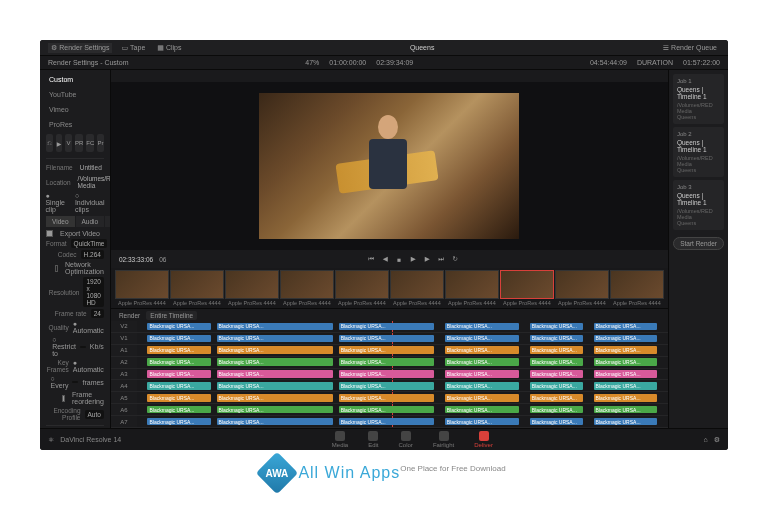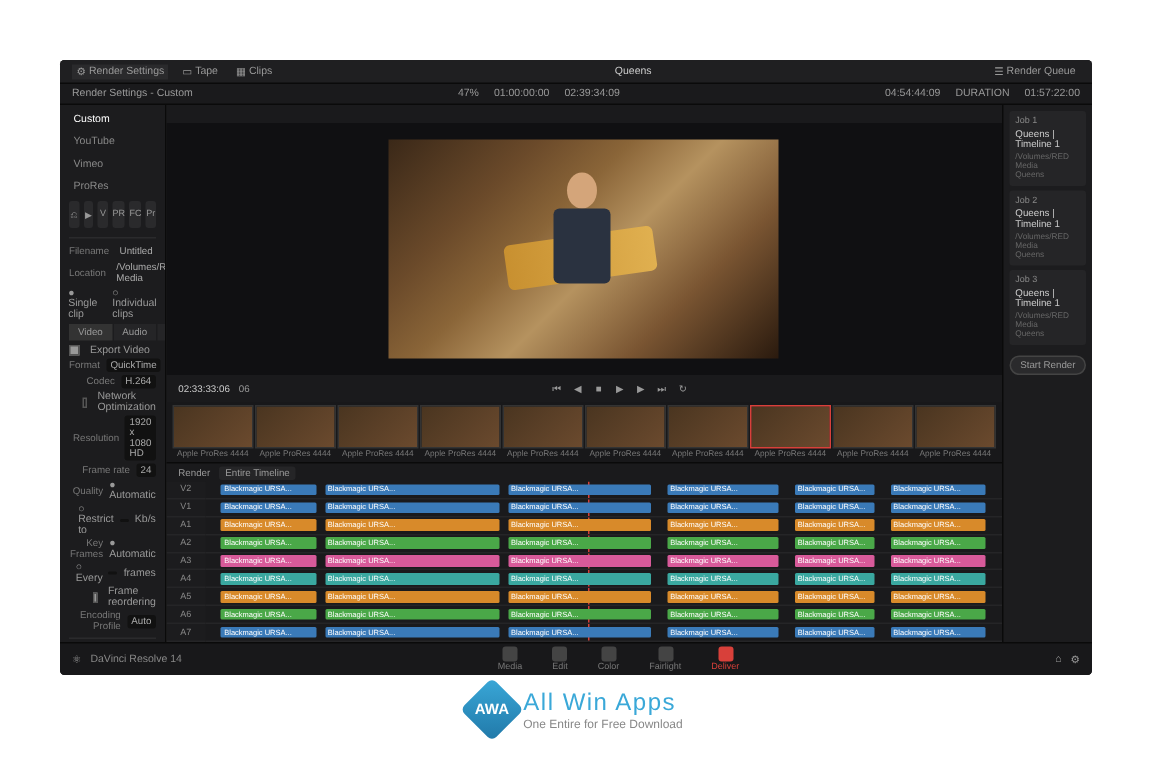--- a/index.html
+++ b/index.html
@@ -69,21 +69,21 @@
 .bottombar{height:22px;background:#18181a;border-top:1px solid #0a0a0a;display:flex;align-items:center;padding:0 8px;gap:6px}
 .app-name{font-size:7px;color:#888}
 .page-tabs{flex:1;display:flex;justify-content:center;gap:20px}
 .page-tab{display:flex;flex-direction:column;align-items:center;gap:1px;cursor:pointer;font-size:6px;color:#777}
 .page-tab.active{color:#d8403a}
 .page-icon{width:10px;height:10px;background:#444;border-radius:2px}
 .page-tab.active .page-icon{background:#d8403a}
 .watermark{margin-top:8px;display:flex;align-items:center;gap:6px}
 .wm-logo{width:30px;height:30px;background:linear-gradient(135deg,#3aa8d8,#2078a8);border-radius:4px;transform:rotate(45deg);display:flex;align-items:center;justify-content:center}
 .wm-logo span{transform:rotate(-45deg);color:#fff;font-size:10px;font-weight:bold}
-.wm-text{display:flex;flex-direction:column}
+.wm-text{display:flex;flex-direction:row}
 .wm-title{font-size:16px;color:#3aa8d8;letter-spacing:1px}
 .wm-sub{font-size:8px;color:#888}
 </style>
 </head>
 <body>
 
 <div class="app">
   <div class="topbar">
     <div class="topbar-left">
       <div class="tb-item active">
@@ -434,15 +434,15 @@
     <span>⚙</span>
   </div>
 </div>
 
 <div class="watermark">
   <div class="wm-logo">
       <span>AWA</span>
     </div>
   <div class="wm-text">
     <span class="wm-title">All Win Apps</span>
-    <span class="wm-sub">One Entire for Free Download</span>
+    <span class="wm-sub">One Place for Free Download</span>
   </div>
 </div>
 
 </body></html>

